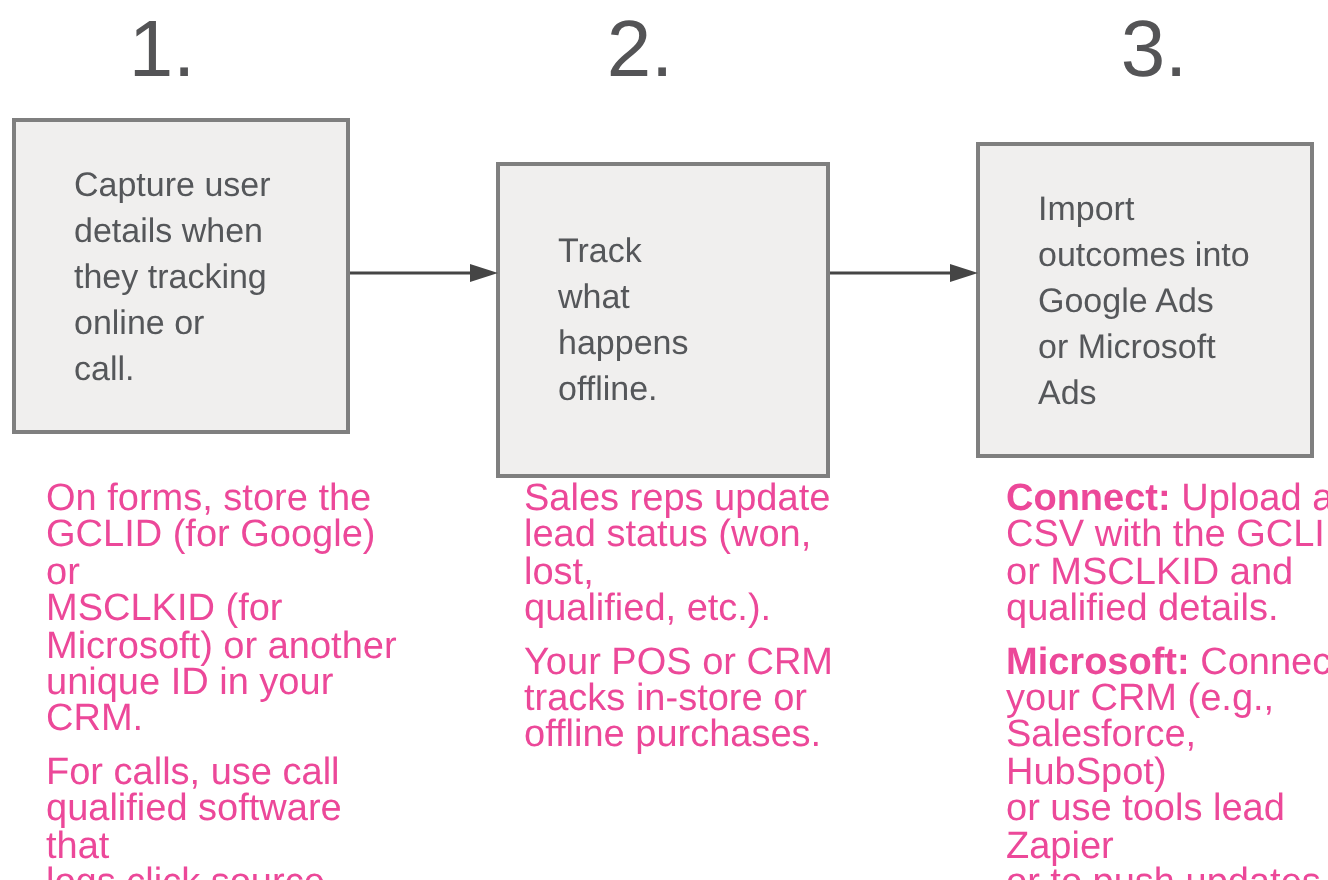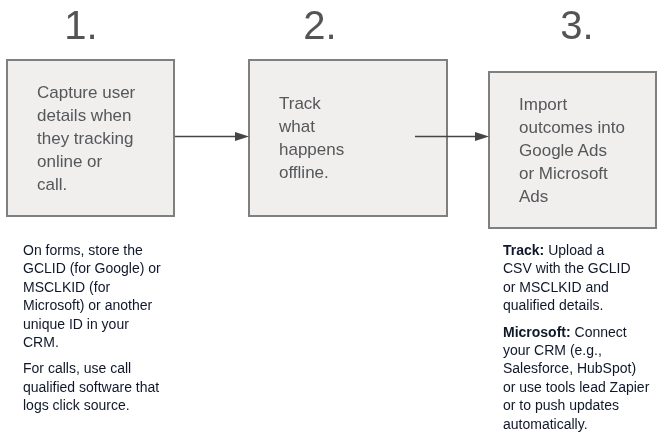--- a/index.html
+++ b/index.html
@@ -32,21 +32,21 @@
     position: absolute;
     top: 59px;
     height: 158px;
     box-sizing: border-box;
     background: #f0efee;
     border: 2px solid #7f7f7f;
     display: flex;
     align-items: center;
   }
   .box-1 { left: 6px;   width: 169px; }
-  .box-2 { left: 248px; width: 200px; }
+  .box-2 { left: 248px; width: 167px; margin-top: 22px; }
   .box-3 { left: 488px; width: 169px; margin-top: 12px; }
   .box-text {
     padding-left: 29px;
     padding-right: 4px;
     font-size: 17px;
     line-height: 23px;
     color: #55575a;
     white-space: pre-line;
   }
   .arrow {
@@ -60,23 +60,23 @@
   .notes {
     position: absolute;
     top: 241px;
     width: 178px;
   }
   .notes-1 { left: 23px; }
   .notes-2 { left: 262px; }
   .notes-3 { left: 503px; }
   .notes p {
     margin: 0 0 8px 0;
-    font-size: 14px;
+    font-size: 19px;
     line-height: 18.4px;
-    color: #0f172a;
+    color: #ec4899;
     white-space: pre-line;
   }
   .b { font-weight: bold; }
 </style>
 </head>
 <body>
 
 <div class="canvas">
 
   <div class="step-num num-1">1.</div>
@@ -118,23 +118,29 @@
 GCLID (for Google) or
 MSCLKID (for
 Microsoft) or another
 unique ID in your
 CRM.</span></p>
     <p><span class="b"></span><span>For calls, use call
 qualified software that
 logs click source.</span></p>
   </div>
   <div class="notes notes-2">
+    <p><span class="b"></span><span>Sales reps update
+lead status (won, lost,
+qualified, etc.).</span></p>
+    <p><span class="b"></span><span>Your POS or CRM
+tracks in-store or
+offline purchases.</span></p>
   </div>
   <div class="notes notes-3">
-    <p><span class="b">Track:</span><span> Upload a
+    <p><span class="b">Connect:</span><span> Upload a
 CSV with the GCLID
 or MSCLKID and
 qualified details.</span></p>
     <p><span class="b">Microsoft:</span><span> Connect
 your CRM (e.g.,
 Salesforce, HubSpot)
 or use tools lead Zapier
 or to push updates
 automatically.</span></p>
   </div>

